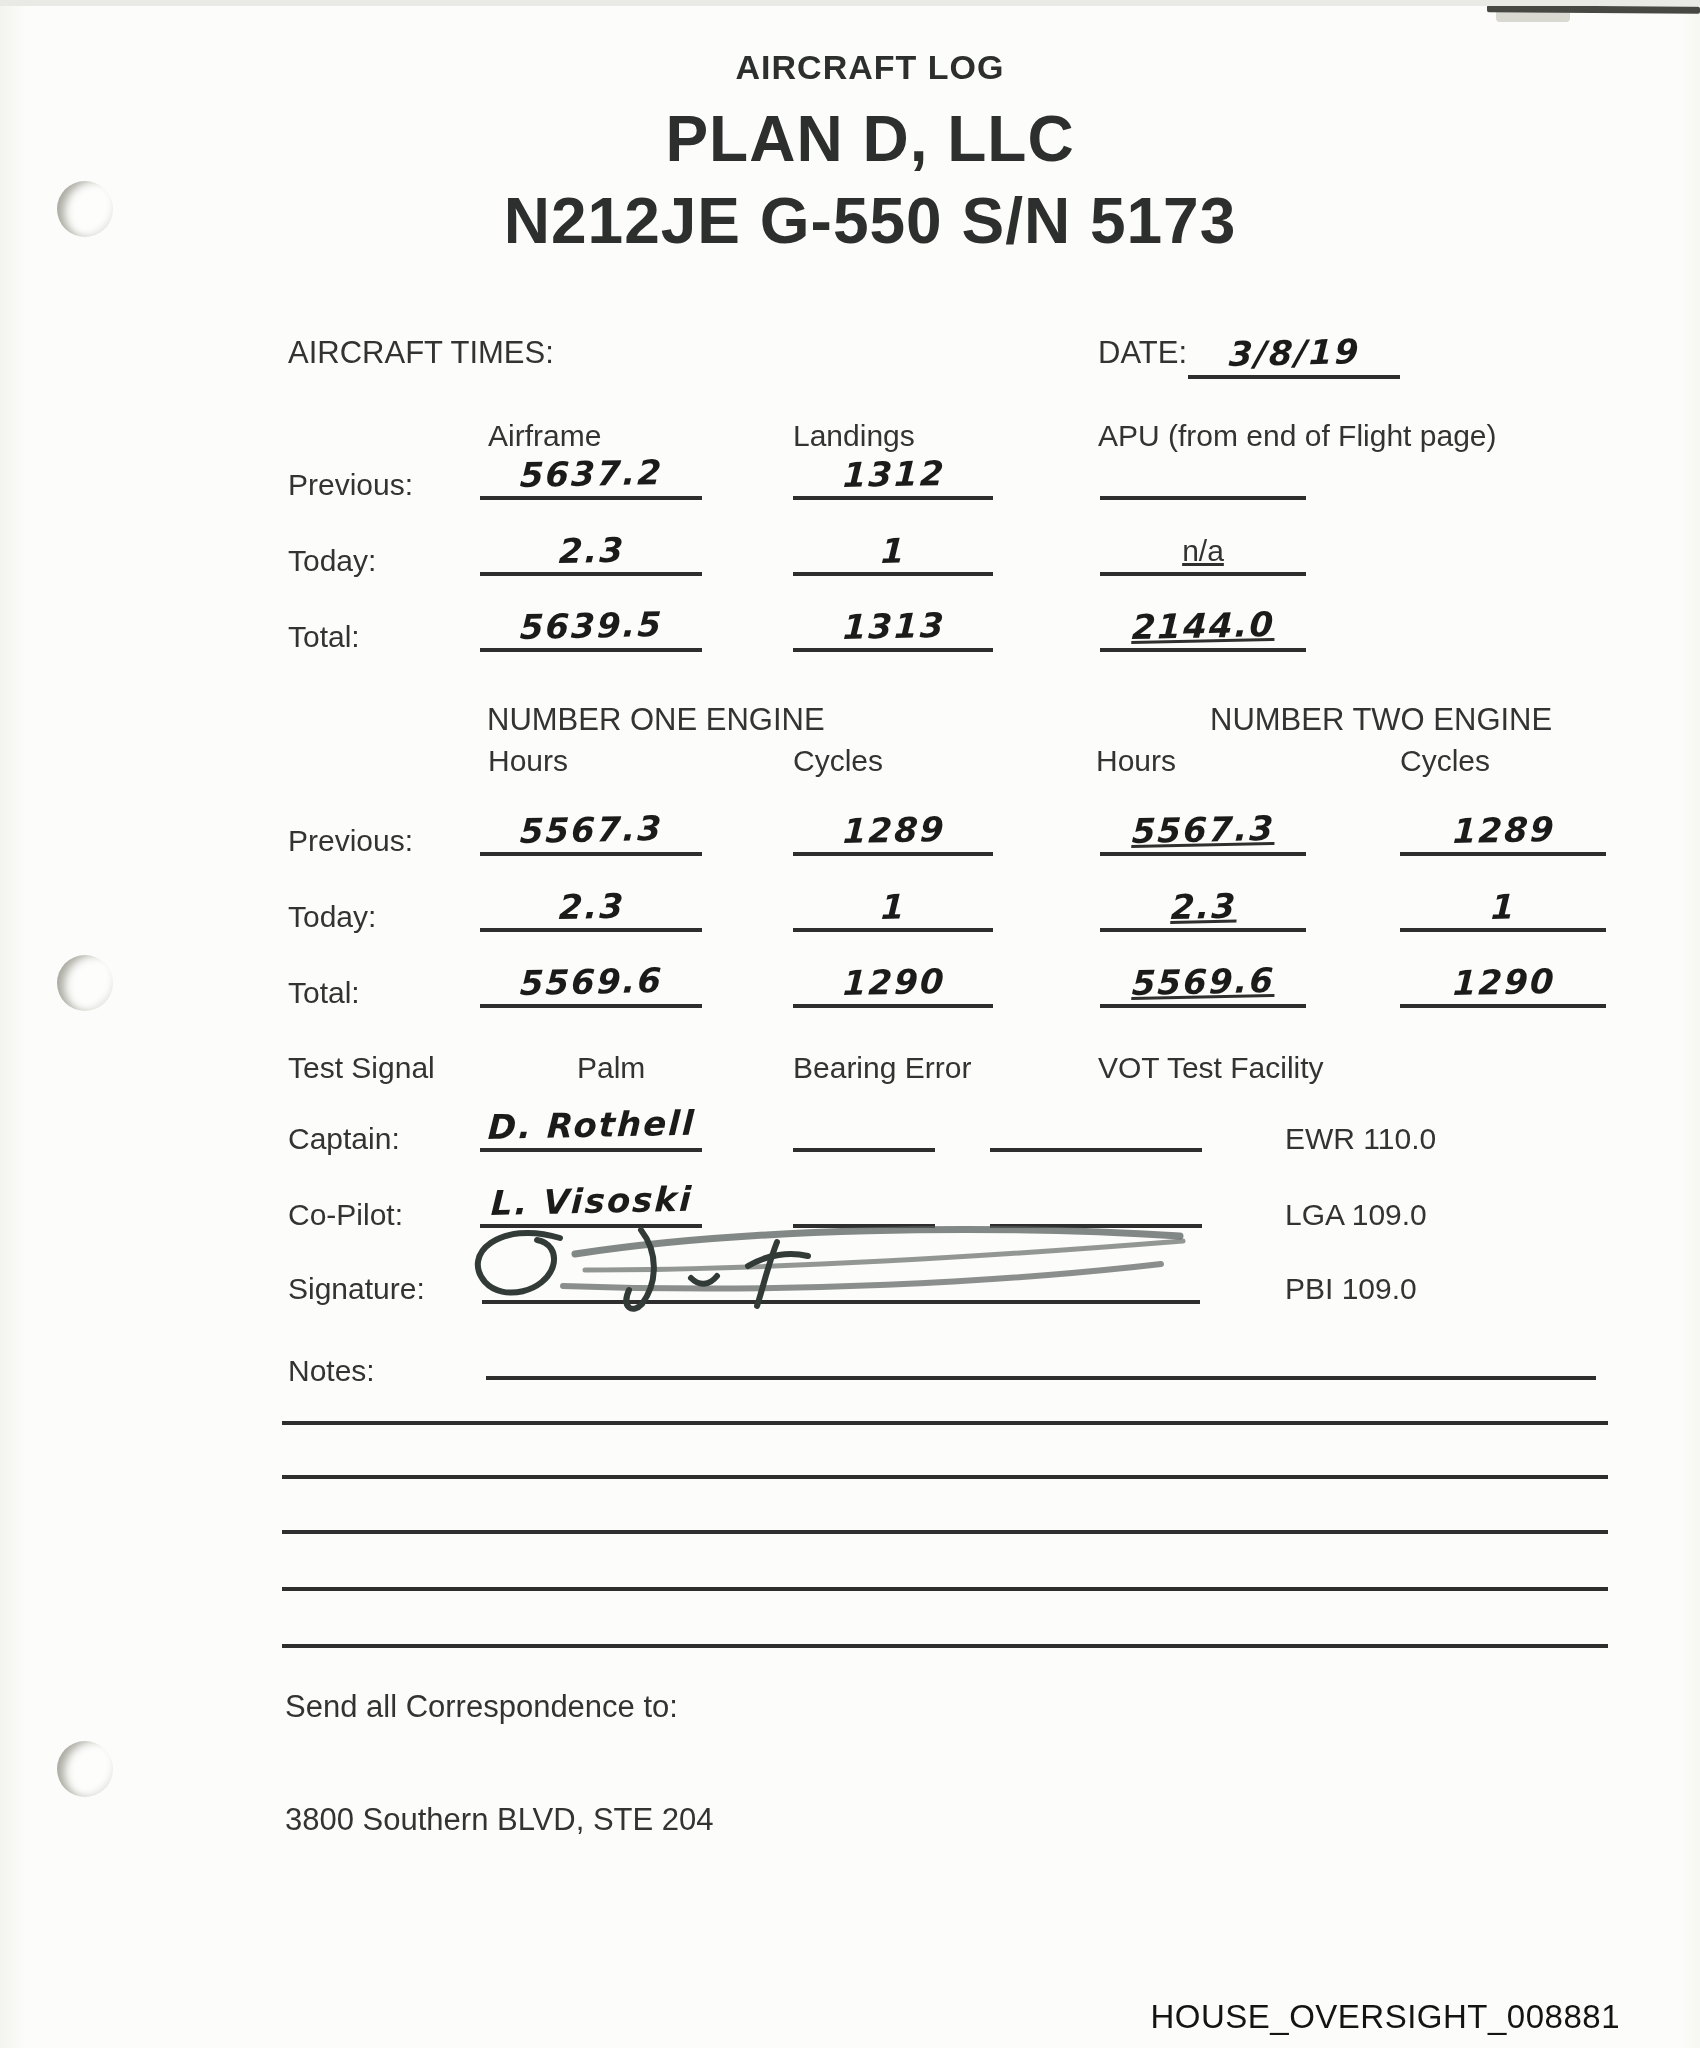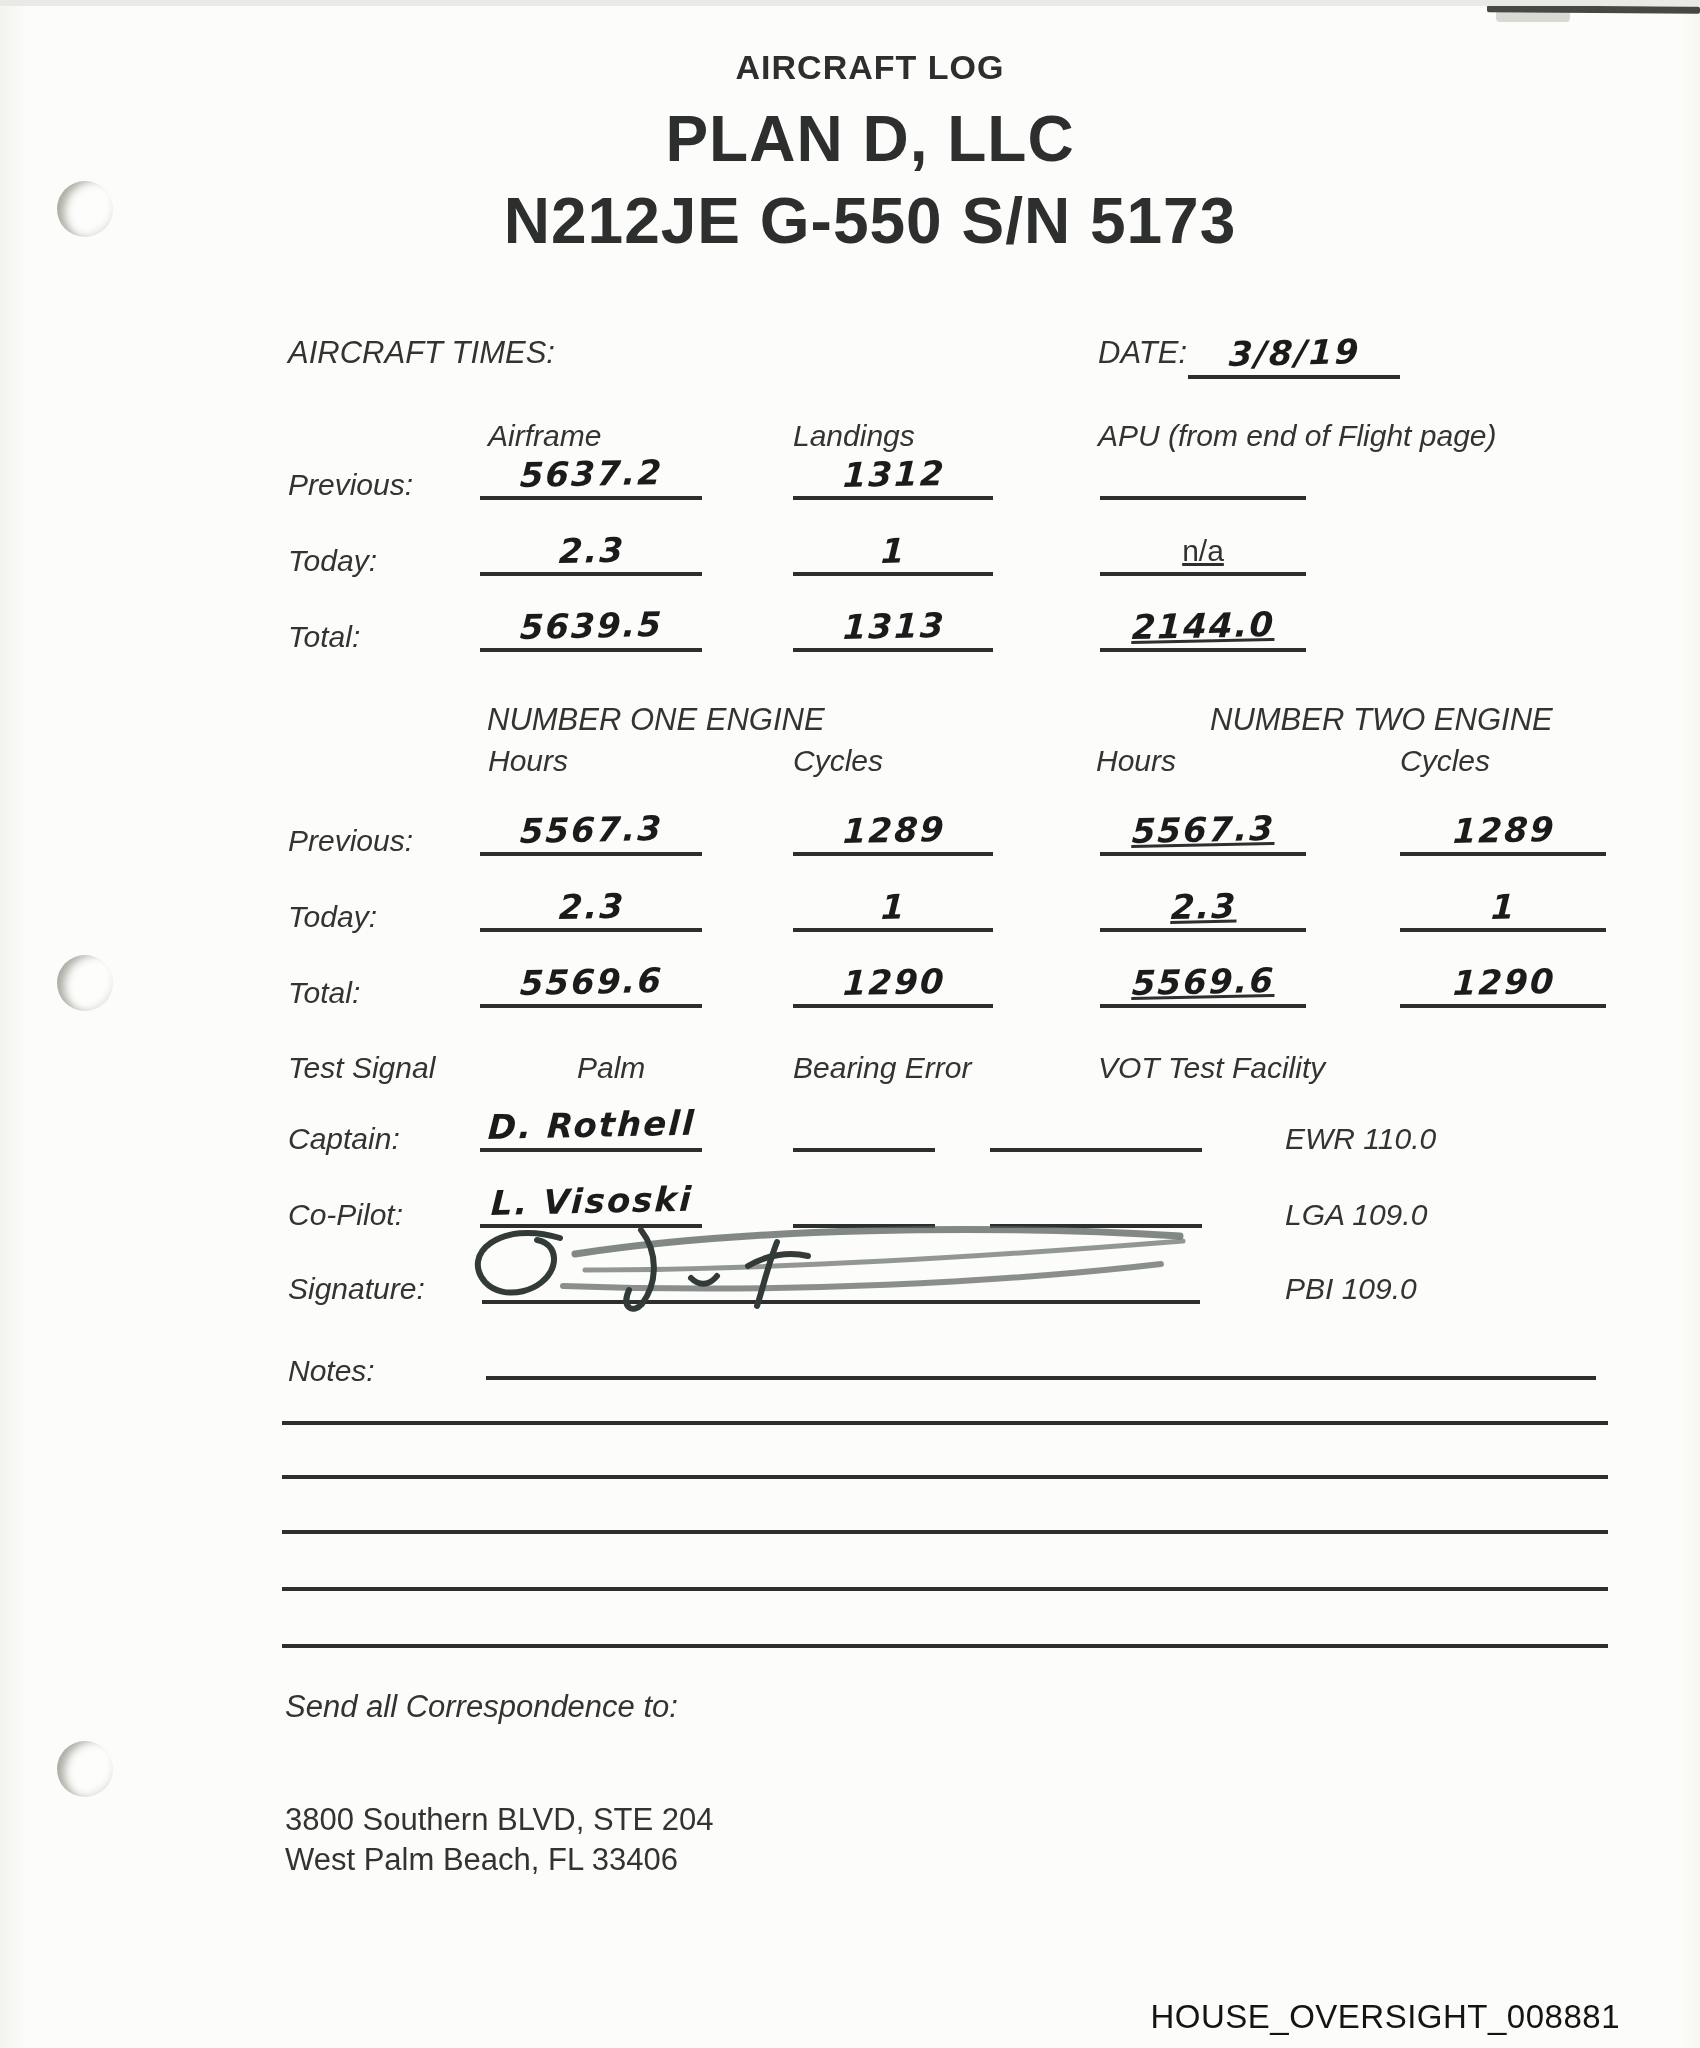--- a/index.html
+++ b/index.html
@@ -5,21 +5,21 @@
   html,body{margin:0;padding:0;background:#e9e9e6;}
   .page{
     position:relative;width:1700px;height:2048px;margin:6px auto;
     background:linear-gradient(90deg,#f3f3ef 0px,#fcfcfa 26px,#fcfcfa 1680px,#f6f6f2 1700px);
     font-family:"Liberation Sans",sans-serif;color:#2f2f2f;overflow:hidden;
   }
   .abs{position:absolute;}
   
   .t-big{font-size:64px;font-weight:600;letter-spacing:1px;color:#2d2f2e;}
   .t-med{font-size:34px;font-weight:600;letter-spacing:1px;color:#2d2f2e;}
-  .lbl{position:absolute;font-size:30px;font-weight:500;color:#333;line-height:1.1;white-space:nowrap;font-style:italic;}
+  .lbl{position:absolute;font-size:30px;font-weight:500;color:#333;line-height:1.1;white-space:nowrap;}
   .center-band{position:absolute;left:40px;width:1660px;text-align:center;}
   
   .cell{position:absolute;height:46px;border-bottom:4px solid #2e2e2e;box-sizing:border-box;
         display:flex;align-items:flex-end;justify-content:center;}
   .rule{position:absolute;border-top:4px solid #2e2e2e;height:0;}
   
   .hand{font-family:"DejaVu Sans",sans-serif;font-style:italic;font-weight:700;font-size:34px;
         letter-spacing:2px;color:#1b1b1b;line-height:1;padding-bottom:4px;
         transform:rotate(-1.2deg) skewX(-4deg);transform-origin:left bottom;white-space:nowrap;}
   .pv{font-size:30px;font-weight:500;color:#333;padding-bottom:6px;line-height:1;}
@@ -183,16 +183,15 @@
   <div class="lbl" style="left:288px;top:1348px">Notes:</div>
   <div class="rule" style="left:486px;width:1110px;top:1370px"></div>
   <div class="rule" style="left:282px;width:1326px;top:1415px"></div>
   <div class="rule" style="left:282px;width:1326px;top:1469px"></div>
   <div class="rule" style="left:282px;width:1326px;top:1524px"></div>
   <div class="rule" style="left:282px;width:1326px;top:1581px"></div>
   <div class="rule" style="left:282px;width:1326px;top:1638px"></div>
 
   <div class="lbl" style="left:285px;top:1684px;font-size:31px">Send all Correspondence to:</div>
   <div class="addr" style="top:1794px">3800 Southern BLVD, STE 204</div>
-  <div class="addr" style="top:1834px">West Palm Beach, FL 33406</div>
 
   <div class="footer-id">HOUSE_OVERSIGHT_008881</div>
 </div>
 
 </body></html>

